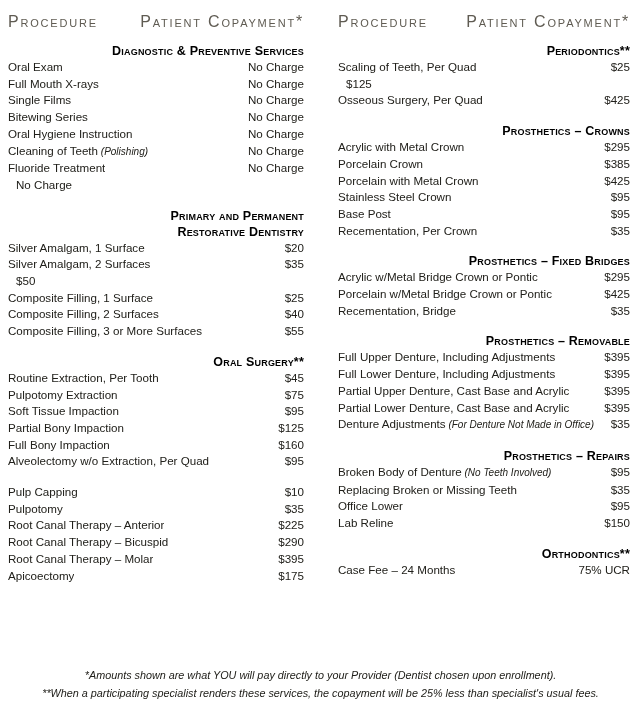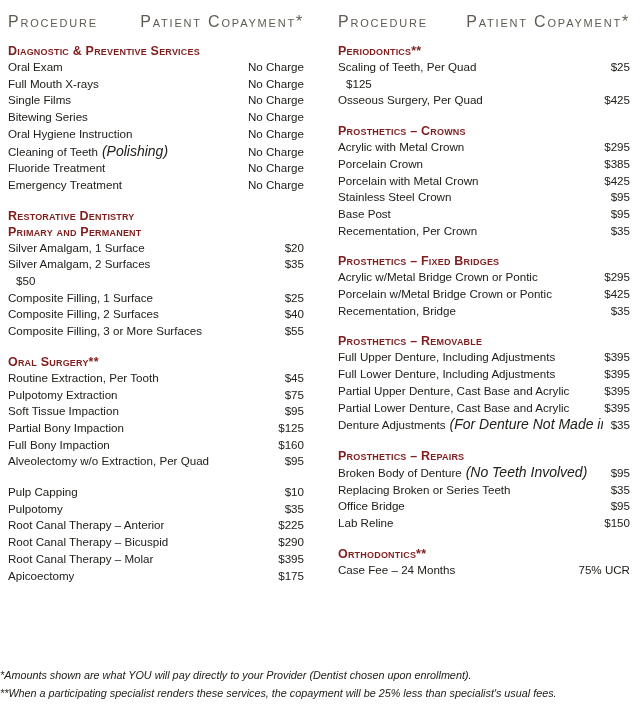--- a/index.html
+++ b/index.html
@@ -25,42 +25,43 @@
     letter-spacing: 1.8px;
     color: #5f5b52;
     font-size: 16px;
     line-height: 15px;
   }
   .section { margin-top: 14px; }
   .section-title {
     margin: 0;
     font-variant: small-caps;
     font-weight: 700;
-    color: #7f1d1d;
+    color: #000000;
     font-size: 12.5px;
     line-height: 16px;
     letter-spacing: 0.2px;
+    text-align: right;
   }
   .rows { display: flex; flex-direction: column; }
   .row {
     display: flex;
     justify-content: space-between;
     align-items: baseline;
     line-height: 16.7px;
     font-size: 11.6px;
     white-space: nowrap;
   }
   .item-name { flex: 0 1 auto; overflow: hidden; }
-  .note { font-style: italic; font-size: 14px; text-align: right; }
+  .note { font-style: italic; font-size: 10px; text-align: right; }
   .price { flex: 0 0 auto; padding-left: 8px; text-align: center; }
   .footnotes {
     position: absolute;
     left: 0; right: 0;
     bottom: 13px;
-    text-align: left;
+    text-align: center;
     font-style: italic;
     font-size: 10.8px;
     line-height: 18px;
     color: #21201b;
   }
 </style>
 </head>
 <body>
 
 <div class="page">
@@ -106,30 +107,29 @@
     <span class="item-name"><span class="nm">Cleaning of Teeth</span><i class="note">&nbsp;(Polishing)</i></span>
     <span class="price">No Charge</span>
   </div>
 
   <div class="row">
     <span class="item-name"><span class="nm">Fluoride Treatment</span></span>
     <span class="price">No Charge</span>
   </div>
 
   <div class="row">
-    <span class="item-name"><span class="nm">Emergency Treatment</span></span>
-    <span class="price">No Charge</span>
-  </div>
-</div>
-  </section>
-
-  <section class="section">
-    <h2 class="section-title">
+    <span class="price">No Charge</span>
+  </div>
+</div>
+  </section>
+
+  <section class="section">
+    <h2 class="section-title">
+            <div>Primary and Permanent</div>
             <div>Restorative Dentistry</div>
-            <div>Primary and Permanent</div>
           </h2>
     <div class="rows">
   <div class="row">
     <span class="item-name"><span class="nm">Silver Amalgam, 1 Surface</span></span>
     <span class="price">$20</span>
   </div>
 
   <div class="row">
     <span class="item-name"><span class="nm">Silver Amalgam, 2 Surfaces</span></span>
     <span class="price">$35</span>
@@ -350,26 +350,26 @@
     <h2 class="section-title">
             <div>Prosthetics – Repairs</div>
           </h2>
     <div class="rows">
   <div class="row">
     <span class="item-name"><span class="nm">Broken Body of Denture</span><i class="note">&nbsp;(No Teeth Involved)</i></span>
     <span class="price">$95</span>
   </div>
 
   <div class="row">
-    <span class="item-name"><span class="nm">Replacing Broken or Series Teeth</span></span>
-    <span class="price">$35</span>
-  </div>
-
-  <div class="row">
-    <span class="item-name"><span class="nm">Office Bridge</span></span>
+    <span class="item-name"><span class="nm">Replacing Broken or Missing Teeth</span></span>
+    <span class="price">$35</span>
+  </div>
+
+  <div class="row">
+    <span class="item-name"><span class="nm">Office Lower</span></span>
     <span class="price">$95</span>
   </div>
 
   <div class="row">
     <span class="item-name"><span class="nm">Lab Reline</span></span>
     <span class="price">$150</span>
   </div>
 </div>
   </section>
 

